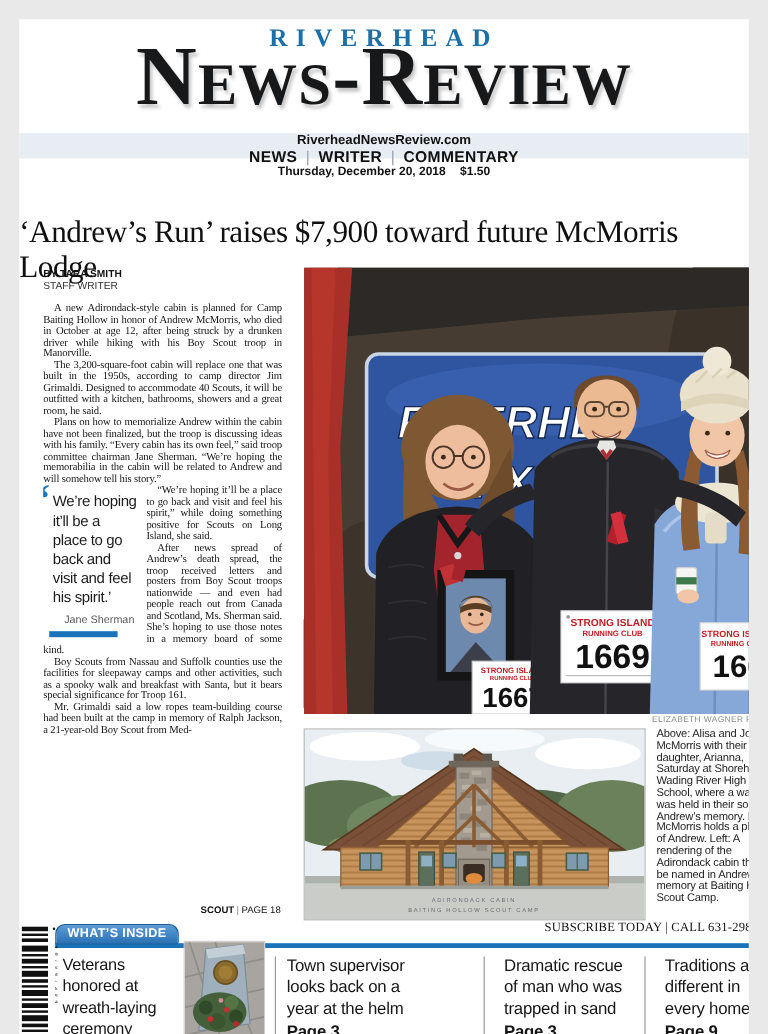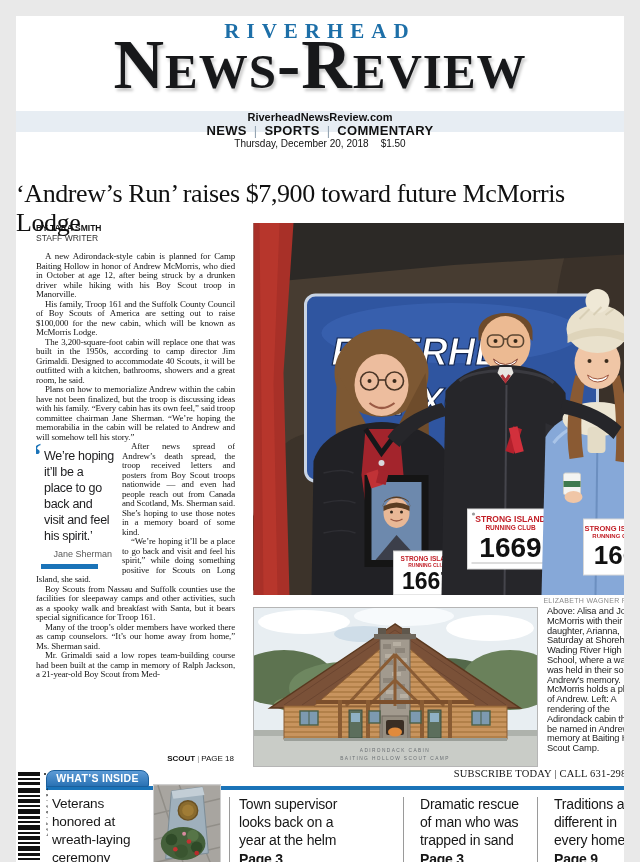--- a/index.html
+++ b/index.html
@@ -22,21 +22,21 @@
   
   .navbar {
     position:absolute; top:95px; left:0; right:0; height:21px;
     background:#e7edf3; display:flex; align-items:center; padding:0 9px;
     font-family:"Liberation Sans", sans-serif;
     flex-direction:column;
   }
   .site { font-weight:bold; font-size:11px; color:#111; }
   .nav-center { flex:1; text-align:center; font-weight:bold; font-size:13px; color:#111; letter-spacing:.3px;}
   .nav-sep { color:#93a3b0; font-weight:normal; padding:0 7px; }
-  .nav-right { font-weight:normal; font-size:10px; color:#111; }
+  .nav-right { font-weight:bold; font-size:10px; color:#111; }
   .price { margin-left:12px; }
   
   .headline {
     position:absolute; top:121px; left:0; right:0; text-align:center;
     font: bold 44px/1 "Liberation Sans", sans-serif; letter-spacing:-2px; color:#0c0c0c;
   }
   .subhead {
     position:absolute; top:164px; left:0; right:0; text-align:left;
     font: 26px/1.1 "Liberation Serif", serif; letter-spacing:-.4px; color:#101010;
   }
@@ -91,47 +91,45 @@
 <body>
 
 <div class="page">
 
   <div class="kicker">RIVERHEAD</div>
   <h1 class="masthead">News-Review</h1>
 
   <div class="navbar">
     <span class="site">RiverheadNewsReview.com</span>
     <div class="nav-center">
-      <span>NEWS</span><span class="nav-sep">|</span><span>SPORTS</span><span class="nav-sep">|</span><span>COMMENTARY</span>
+      <span>NEWS</span><span class="nav-sep">|</span><span>WRITER</span><span class="nav-sep">|</span><span>COMMENTARY</span>
     </div>
     <div class="nav-right">
       <span>Thursday, December 20, 2018</span><span class="price">$1.50</span>
     </div>
   </div>
 
   <div class="subhead">‘Andrew’s Run’ raises $7,900 toward future McMorris Lodge</div>
 
   <div class="left-col">
     <div class="byline">BY TARA SMITH</div>
     <div class="byline-role">STAFF WRITER</div>
     <div class="body-text">
       <p>A new Adirondack-style cabin is planned for Camp Baiting Hollow in honor of Andrew McMorris, who died in October at age 12, after being struck by a drunken driver while hiking with his Boy Scout troop in Manorville.</p>
-      <p>His family, Troop 161 and the Suffolk County Council of Boy Scouts of America are setting out to raise $100,000 for the new cabin, which will be known as McMorris Lodge.</p>
       <p>The 3,200-square-foot cabin will replace one that was built in the 1950s, according to camp director Jim Grimaldi. Designed to accommodate 40 Scouts, it will be outfitted with a kitchen, bathrooms, showers and a great room, he said.</p>
       <p>Plans on how to memorialize Andrew within the cabin have not been finalized, but the troop is discussing ideas with his family. “Every cabin has its own feel,” said troop committee chairman Jane Sherman. “We’re hoping the memorabilia in the cabin will be related to Andrew and will somehow tell his story.”</p>
       <div class="pullquote">
         <span class="pq-mark">‘</span>
         <div class="pq-text">We’re hoping it’ll be a place to go back and visit and feel his spirit.’</div>
         <div class="pq-attr">Jane Sherman</div>
         <div class="pq-bar"></div>
       </div>
+      <p>“We’re hoping it’ll be a place to go back and visit and feel his spirit,” while doing something positive for Scouts on Long Island, she said.</p>
       <p>After news spread of Andrew’s death spread, the troop received letters and posters from Boy Scout troops nationwide — and even had people reach out from Canada and Scotland, Ms. Sherman said. She’s hoping to use those notes in a memory board of some kind.</p>
-      <p>“We’re hoping it’ll be a place to go back and visit and feel his spirit,” while doing something positive for Scouts on Long Island, she said.</p>
       <p>Boy Scouts from Nassau and Suffolk counties use the facilities for sleepaway camps and other activities, such as a spooky walk and breakfast with Santa, but it bears special significance for Troop 161.</p>
-      <p>Many of the troop’s older members have worked there as camp counselors. “It’s our home away from home,” Ms. Sherman said.</p>
       <p>Mr. Grimaldi said a low ropes team-building course had been built at the camp in memory of Ralph Jackson, a 21-year-old Boy Scout from Med-</p>
     </div>
     <div class="jump"><span>SCOUT</span><span class="sep">|</span><span class="pg">PAGE 18</span></div>
   </div>
 
   <div class="right-col">
     <div class="main-photo">
       <svg viewBox="0 0 395 372" width="396" height="372" xmlns="http://www.w3.org/2000/svg">
 
         <rect width="395" height="372" fill="#473c31"></rect>

